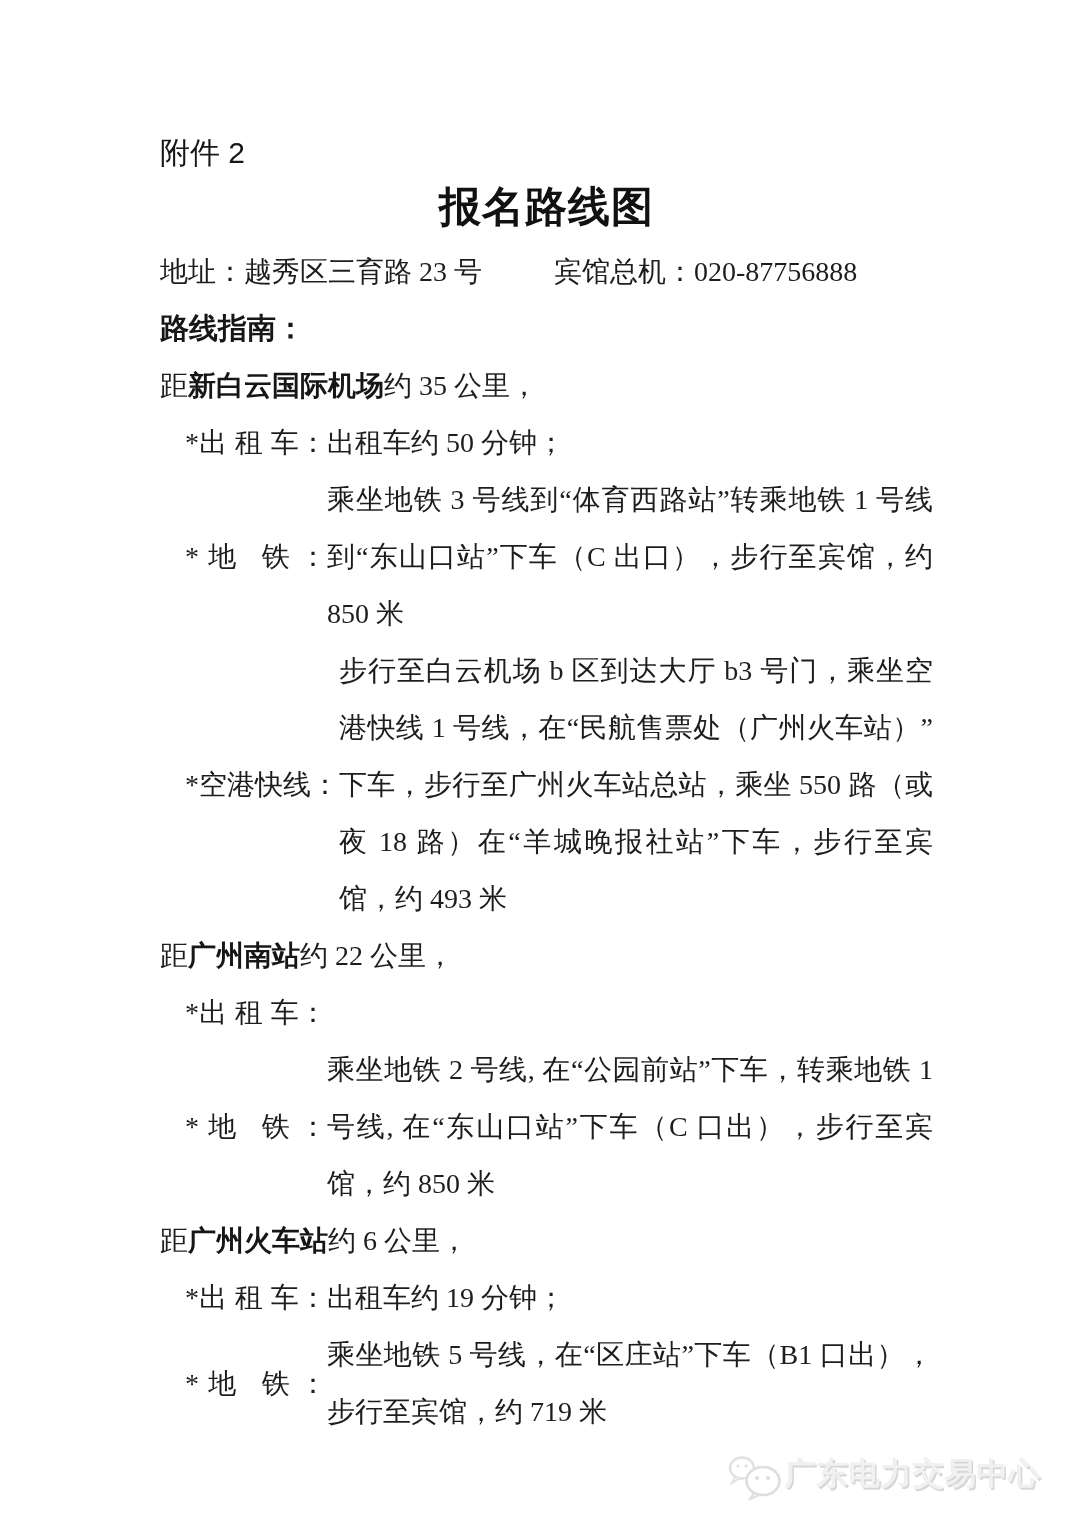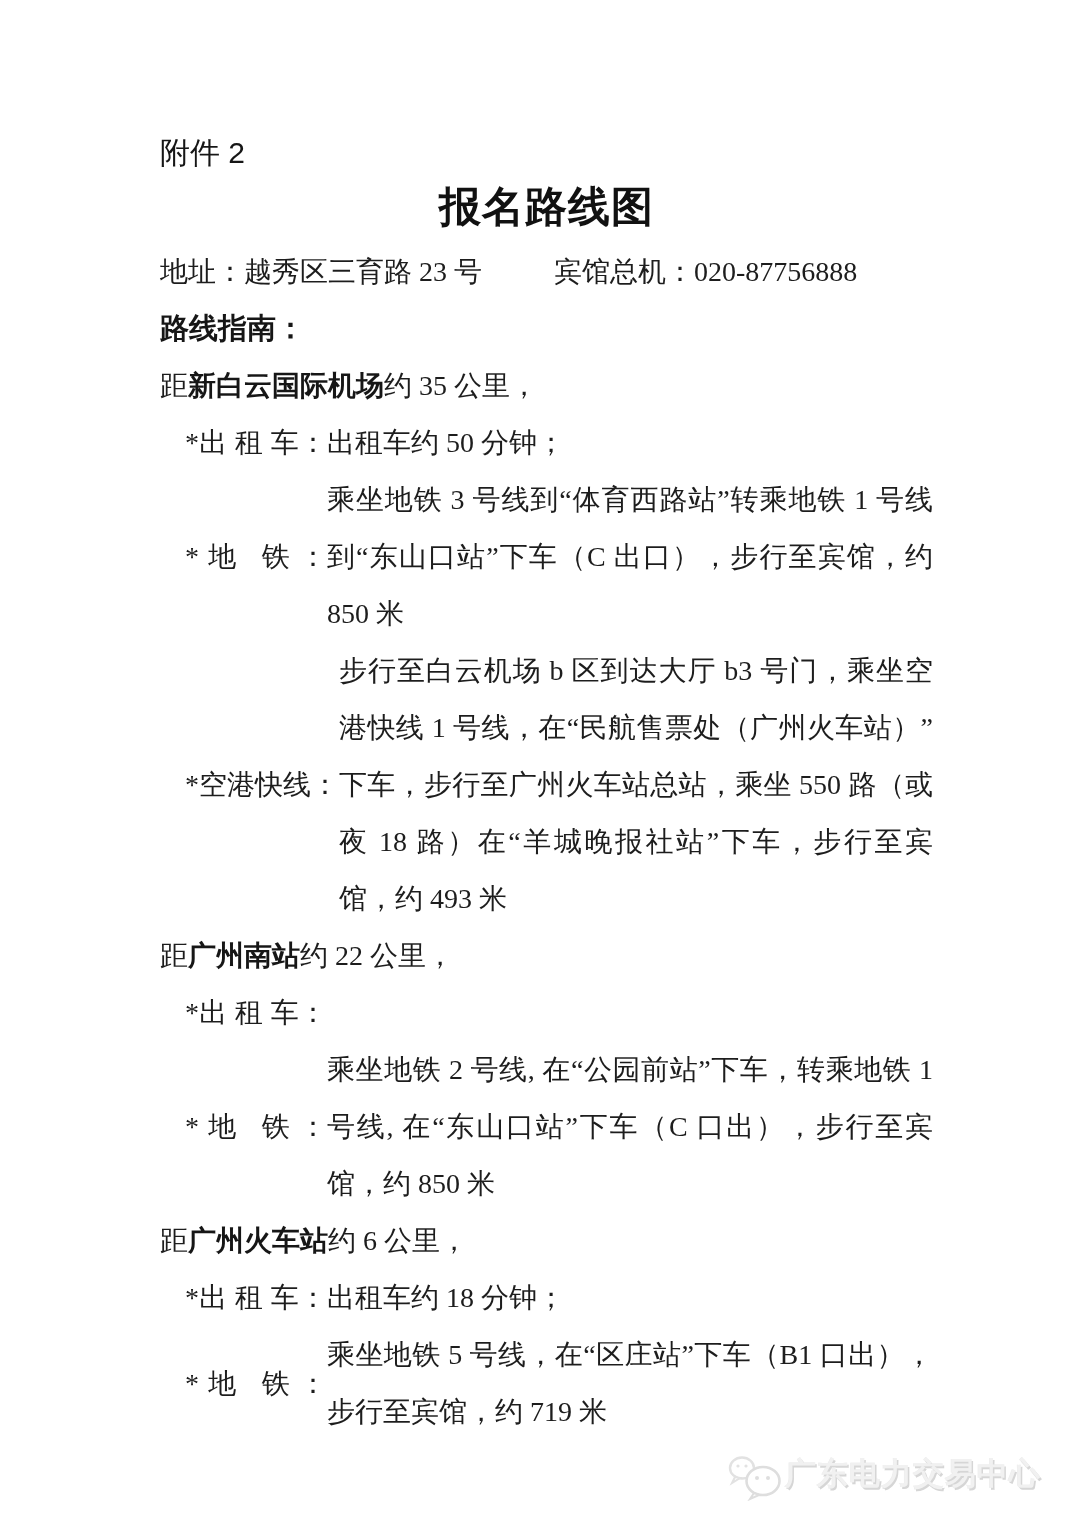--- a/index.html
+++ b/index.html
@@ -137,21 +137,21 @@
       <div class="route-row">
         <div class="route-label">*地 铁：</div>
         <div class="route-text">乘坐地铁 2 号线, 在“公园前站”下车，转乘地铁 1 号线, 在“东山口站”下车（C 口出），步行至宾馆，约 850 米</div>
       </div>
 
       <div class="section-head">
         <span>距</span><span class="place">广州火车站</span><span>约 6 公里，</span>
       </div>
       <div class="route-row">
         <div class="route-label">*出 租 车：</div>
-        <div class="route-text">出租车约 18 分钟；</div>
+        <div class="route-text">出租车约 19 分钟；</div>
       </div>
       <div class="route-row">
         <div class="route-label">*地 铁：</div>
         <div class="route-text">乘坐地铁 5 号线，在“区庄站”下车（B1 口出），步行至宾馆，约 719 米</div>
       </div>
 
     </div>
   </div>
 
   <div class="watermark">

